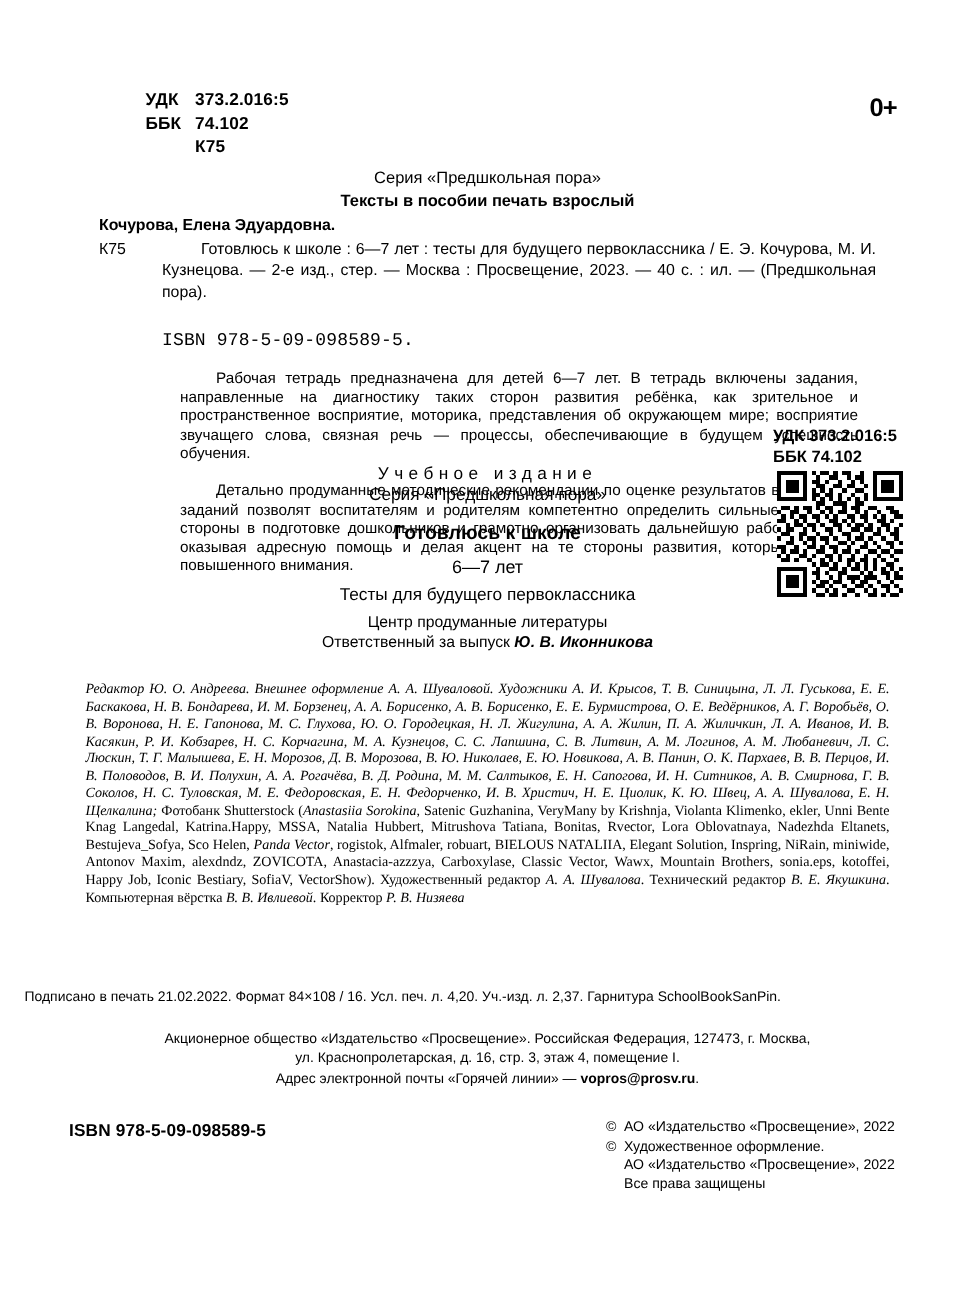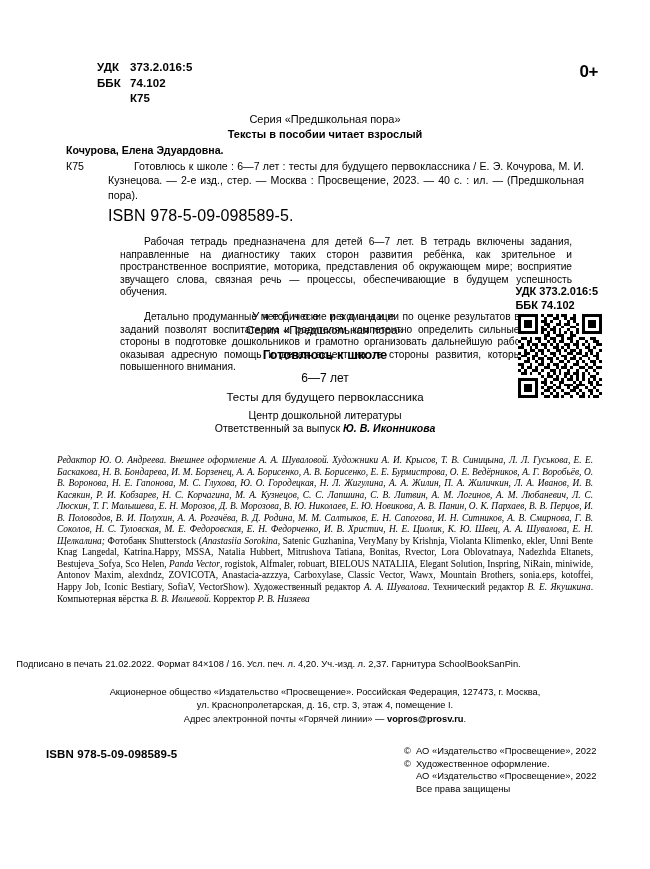--- a/index.html
+++ b/index.html
@@ -78,24 +78,25 @@
   }
   .bib-sigla {
     position: absolute;
     left: 0;
     top: 0;
     font-weight: normal;
   }
   .bib-desc { text-indent: 26px; }
 
   .isbn-line {
-    margin-top: 7px;
+    margin-top: 18px;
     padding-left: 42px;
-    font-size: 16px;
+    font-size: 12px;
     letter-spacing: 0.1px;
+    font-family: Liberation Mono, monospace;
   }
 
   .annot {
     margin-top: 2px;
     padding-left: 42px;
     font-size: 10.2px;
     line-height: 12.6px;
     text-align: justify;
   }
   .annot p {
@@ -249,21 +250,21 @@
     <div class="udk-row">
       <span class="udk-label"></span>
       <span class="udk-val">К75</span>
     </div>
   </div>
 
   <div class="age-mark">0+</div>
 
   <div class="series-head">
     <div>Серия «Предшкольная пора»</div>
-    <div class="bold">Тексты в пособии читает взрослый</div>
+    <div class="bold">Тексты в пособии печать взрослый</div>
   </div>
 
   <div class="bib">
     <div class="bib-author">Кочурова, Елена Эдуардовна.</div>
     <div class="bib-body">
       <span class="bib-sigla">К75</span>
       <div class="bib-desc">Готовлюсь к школе : 6—7 лет : тесты для будущего первоклассника / Е. Э. Кочурова, М. И. Кузнецова. — 2-е изд., стер. — Москва : Просвещение, 2023. — 40 с. : ил. — (Предшкольная пора).</div>
     </div>
     <div class="isbn-line">ISBN 978-5-09-098589-5.</div>
     <div class="annot">
@@ -557,21 +558,21 @@
       </g>
     </svg>
   </div>
 
   <div class="imprint">
     <div class="uch-izd">Учебное издание</div>
     <div class="imp-series">Серия «Предшкольная пора»</div>
     <div class="imp-title">Готовлюсь к школе</div>
     <div class="imp-age">6—7 лет</div>
     <div class="imp-sub">Тесты для будущего первоклассника</div>
-    <div class="imp-center">Центр дошкольной литературы</div>
+    <div class="imp-center">Центр продуманные литературы</div>
     <div class="imp-resp"><span>Ответственный за выпуск </span><i>Ю. В. Иконникова</i></div>
   </div>
 
   <div class="credits">
     <i>Редактор Ю. О. Андреева. Внешнее оформление А. А. Шуваловой. Художники А. И. Крысов, Т. В. Синицына, Л. Л. Гуськова, Е. Е. Баскакова, Н. В. Бондарева, И. М. Борзенец, А. А. Борисенко, А. В. Борисенко, Е. Е. Бурмистрова, О. Е. Ведёрников, А. Г. Воробьёв, О. В. Воронова, Н. Е. Гапонова, М. С. Глухова, Ю. О. Городецкая, Н. Л. Жигулина, А. А. Жилин, П. А. Жиличкин, Л. А. Иванов, И. В. Касякин, Р. И. Кобзарев, Н. С. Корчагина, М. А. Кузнецов, С. С. Лапшина, С. В. Литвин, А. М. Логинов, А. М. Любаневич, Л. С. Люскин, Т. Г. Малышева, Е. Н. Морозов, Д. В. Морозова, В. Ю. Николаев, Е. Ю. Новикова, А. В. Панин, О. К. Пархаев, В. В. Перцов, И. В. Половодов, В. И. Полухин, А. А. Рогачёва, В. Д. Родина, М. М. Салтыков, Е. Н. Сапогова, И. Н. Ситников, А. В. Смирнова, Г. В. Соколов, Н. С. Туловская, М. Е. Федоровская, Е. Н. Федорченко, И. В. Христич, Н. Е. Циолик, К. Ю. Швец, А. А. Шувалова, Е. Н. Щелкалина; </i><span>Фотобанк Shutterstock (</span><i>Anastasiia Sorokina</i><span>, Satenic Guzhanina, VeryMany by Krishnja, Violanta Klimenko, ekler, Unni Bente Knag Langedal, Katrina.Happy, MSSA, Natalia Hubbert, Mitrushova Tatiana, Bonitas, Rvector, Lora Oblovatnaya, Nadezhda Eltanets, Bestujeva_Sofya, Sco Helen, </span><i>Panda Vector</i><span>, rogistok, Alfmaler, robuart, BIELOUS NATALIIA, Elegant Solution, Inspring, NiRain, miniwide, Antonov Maxim, alexdndz, ZOVICOTA, Anastacia-azzzya, Carboxylase, Classic Vector, Wawx, Mountain Brothers, sonia.eps, kotoffei, Happy Job, Iconic Bestiary, SofiaV, VectorShow). </span><span>Художественный редактор </span><i>А. А. Шувалова</i><span>. Технический редактор </span><i>В. Е. Якушкина</i><span>. Компьютерная вёрстка </span><i>В. В. Ивлиевой</i><span>. Корректор </span><i>Р. В. Низяева</i>
   </div>
 
   <div class="printinfo">
     <div>Подписано в печать 21.02.2022. Формат 84×108 / 16. Усл. печ. л. 4,20. Уч.-изд. л. 2,37. Гарнитура SchoolBookSanPin.</div>
   </div>

